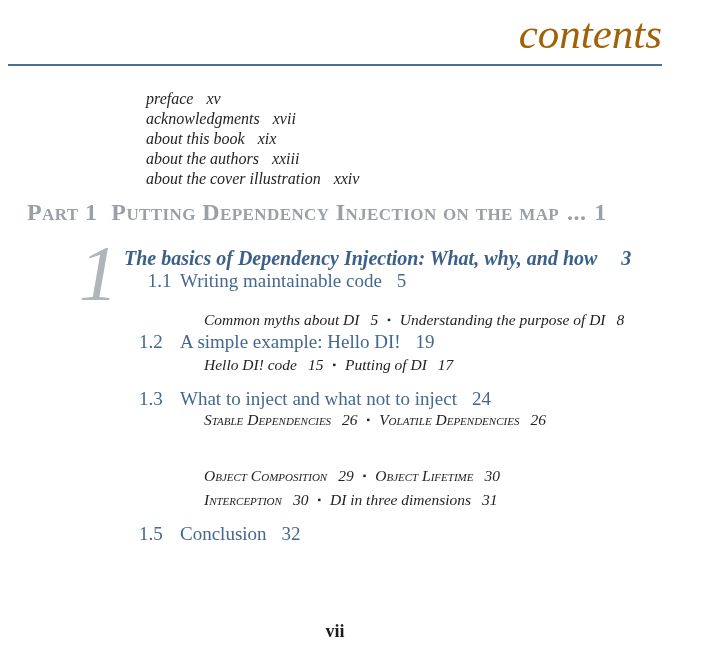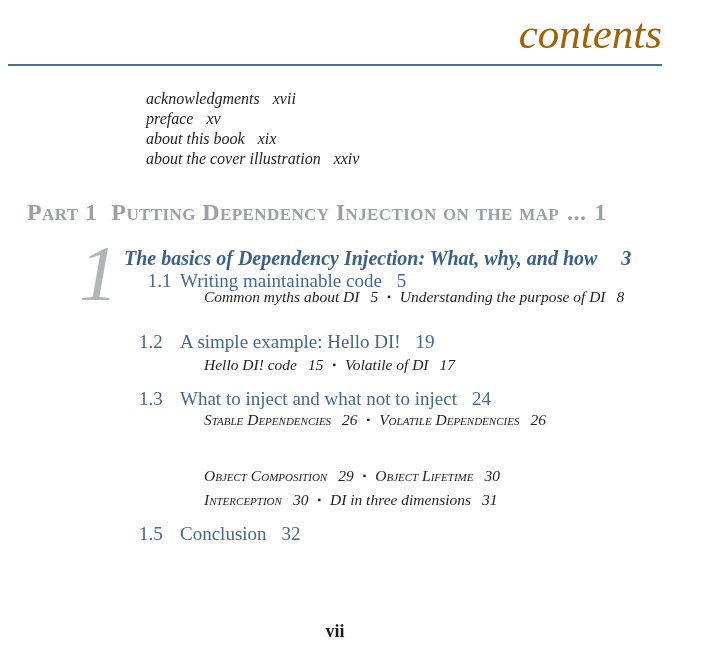--- a/index.html
+++ b/index.html
@@ -52,21 +52,21 @@
   .sec-num { display:inline-block; width:41px; }
   .sec-page { margin-left:15px; }
   .sec-1 { top:270px;text-align:center; } .sec-2 { top:331px; } .sec-3 { top:388px; }
   .sec-4 { top:441px; } .sec-5 { top:523px; }
   
   .sub {
     position:absolute; left:204px;
     font-size:15.5px; line-height:22px; font-style:italic; color:#232326;
     white-space:nowrap;
   }
-  .sub-1a { top:286px; } .sub-2a { top:354px; } .sub-3a { top:409px; }
+  .sub-1a { top:309px; } .sub-2a { top:354px; } .sub-3a { top:409px; }
   .sub-4a { top:465px; } .sub-4b { top:489px; }
   .sub .pg { margin-left:11px; }
   .sub .bullet {
     font-style:normal; font-size:10px; color:#232326;
     margin:0 9px; vertical-align:2px;
   }
   .sc { font-variant:small-caps; }
   
   .folio {
     position:absolute; top:621px; left:8px; width:654px;
@@ -76,27 +76,30 @@
 </head>
 <body>
 
 <div class="page">
 
   <div class="title">contents</div>
   <div class="rule"></div>
 
   <div class="frontmatter">
     <div>
+      <span>preface</span><span class="fm-page">xv</span>
+    </div>
+    <div>
       <span>acknowledgments</span><span class="fm-page">xvii</span>
     </div>
     <div>
-      <span>preface</span><span class="fm-page">xv</span>
+      <span>about this book</span><span class="fm-page">xix</span>
     </div>
     <div>
-      <span>about this book</span><span class="fm-page">xix</span>
+      <span>about the authors</span><span class="fm-page">xxiii</span>
     </div>
     <div>
       <span>about the cover illustration</span><span class="fm-page">xxiv</span>
     </div>
   </div>
 
   <div class="part-line">
     <span>Part 1</span><span class="part-title">Putting Dependency Injection on the map</span><span class="part-dots">...</span><span class="part-page">1</span>
   </div>
 
@@ -109,21 +112,21 @@
     <span class="sec-num">1.1</span><span>Writing maintainable code</span><span class="sec-page">5</span>
   </div>
   <div class="sub sub-1a">
     <span>Common myths about DI</span><span class="pg">5</span><span class="bullet">▪</span><span>Understanding the purpose of DI</span><span class="pg">8</span>
   </div>
 
   <div class="sec sec-2">
     <span class="sec-num">1.2</span><span>A simple example: Hello DI!</span><span class="sec-page">19</span>
   </div>
   <div class="sub sub-2a">
-    <span>Hello DI! code</span><span class="pg">15</span><span class="bullet">▪</span><span>Volatile of DI</span><span class="pg">17</span>
+    <span>Hello DI! code</span><span class="pg">15</span><span class="bullet">▪</span><span>Putting of DI</span><span class="pg">17</span>
   </div>
 
   <div class="sec sec-3">
     <span class="sec-num">1.3</span><span>What to inject and what not to inject</span><span class="sec-page">24</span>
   </div>
   <div class="sub sub-3a">
     <span class="sc">Stable Dependencies</span><span class="pg">26</span><span class="bullet">▪</span><span class="sc">Volatile Dependencies</span><span class="pg">26</span>
   </div>
 
   <div class="sub sub-4a">

